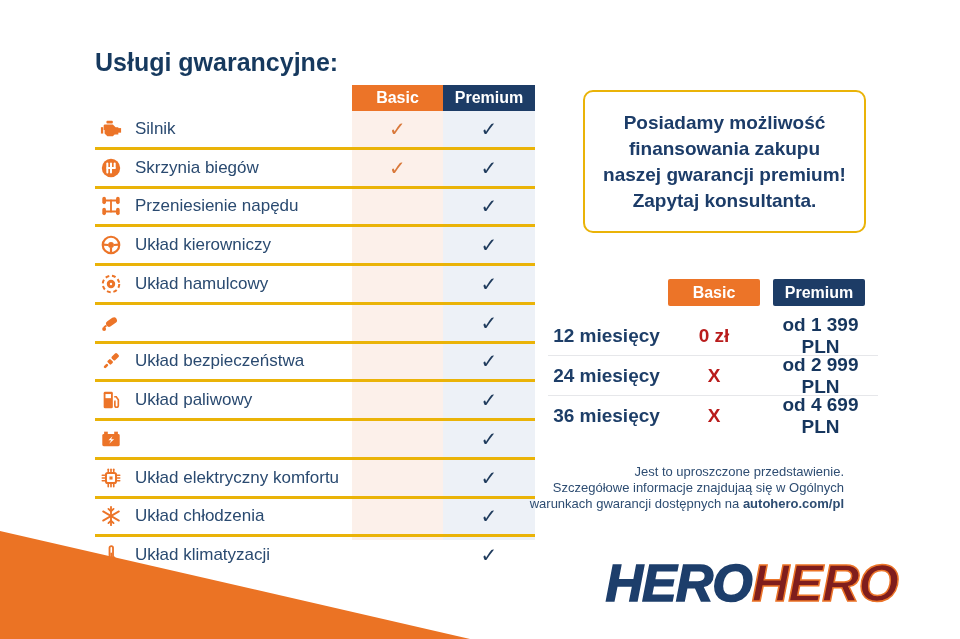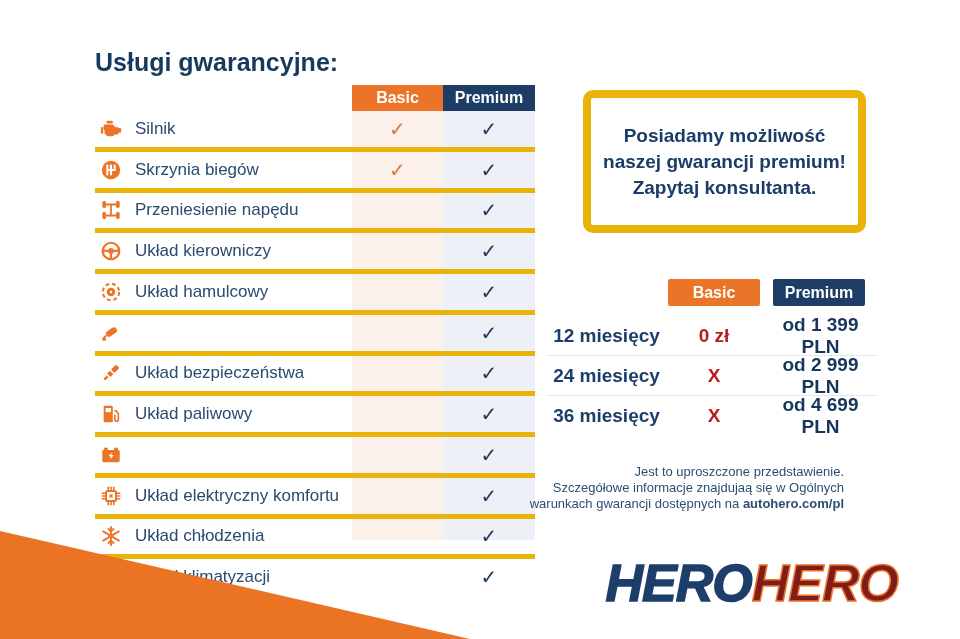--- a/index.html
+++ b/index.html
@@ -12,32 +12,32 @@
   .col-band{position:absolute;top:111px;height:429px;}
   .band-basic{left:352px;width:91px;background:#FCF0EA;}
   .band-premium{left:443px;width:92px;background:#EDF1F7;}
 
   .hdr-cell{position:absolute;top:85px;height:26px;width:91px;display:flex;align-items:center;
             justify-content:center;color:#fff;font-size:16px;font-weight:700;}
   .hdr-basic{left:352px;background:#EC7428;}
   .hdr-premium{left:443px;width:92px;background:#1D3C66;}
 
   #warranty-rows{position:absolute;left:95px;top:111px;width:440px;}
-  .wrow{position:relative;height:35.75px;display:flex;align-items:center;border-bottom:5px solid #eab308;}
+  .wrow{position:relative;height:35.75px;display:flex;align-items:center;border-bottom:3px solid #eab308;}
   .wrow:last-child{border-bottom:none;}
   .wrow .icon{position:absolute;left:5px;width:22px;height:22px;color:#EC7428;display:flex;align-items:center;}
   .wrow .icon svg{width:22px;height:22px;}
   .wlabel{position:absolute;left:40px;font-size:17px;color:#2A4A70;}
   .chk{position:absolute;width:91px;text-align:center;font-size:20px;font-weight:700;}
   .chk.basic{left:257px;color:#D9793B;}
   .chk.premium{left:348px;width:92px;color:#1E3A5C;}
 
   
   .promo-box{position:absolute;left:583px;top:90px;width:283px;height:143px;box-sizing:border-box;
-             border:8px solid #eab308;border-radius:10px;display:flex;flex-direction:column;
+             border:2px solid #eab308;border-radius:10px;display:flex;flex-direction:column;
              justify-content:center;text-align:center;}
   .promo-line{font-size:19px;font-weight:700;color:#1C3C68;line-height:26px;}
 
   
   .price-hdr{position:absolute;top:279px;height:27px;width:92px;display:flex;align-items:center;
              justify-content:center;color:#fff;font-size:16px;font-weight:700;border-radius:2px;}
   .price-hdr-basic{left:668px;background:#EC7428;}
   .price-hdr-premium{left:773px;background:#1D3C66;}
 
   #pricing-rows{position:absolute;left:548px;top:316px;width:330px;}
@@ -253,20 +253,21 @@
           </span>
           <span class="wlabel">Układ klimatyzacji</span>
           <span class="chk basic"></span>
           <span class="chk premium">✓</span>
         </div>
       </div>
   </div>
 
   <div class="promo-box">
     <div class="promo-line">Posiadamy możliwość</div>
+    <div class="promo-line">finansowania zakupu</div>
     <div class="promo-line">naszej gwarancji premium!</div>
     <div class="promo-line">Zapytaj konsultanta.</div>
   </div>
 
   <div>
     <div class="price-hdr price-hdr-basic">Basic</div>
     <div class="price-hdr price-hdr-premium">Premium</div>
     <div id="pricing-rows">
         <div class="prow">
           <span class="pcell lab">12 miesięcy</span>

